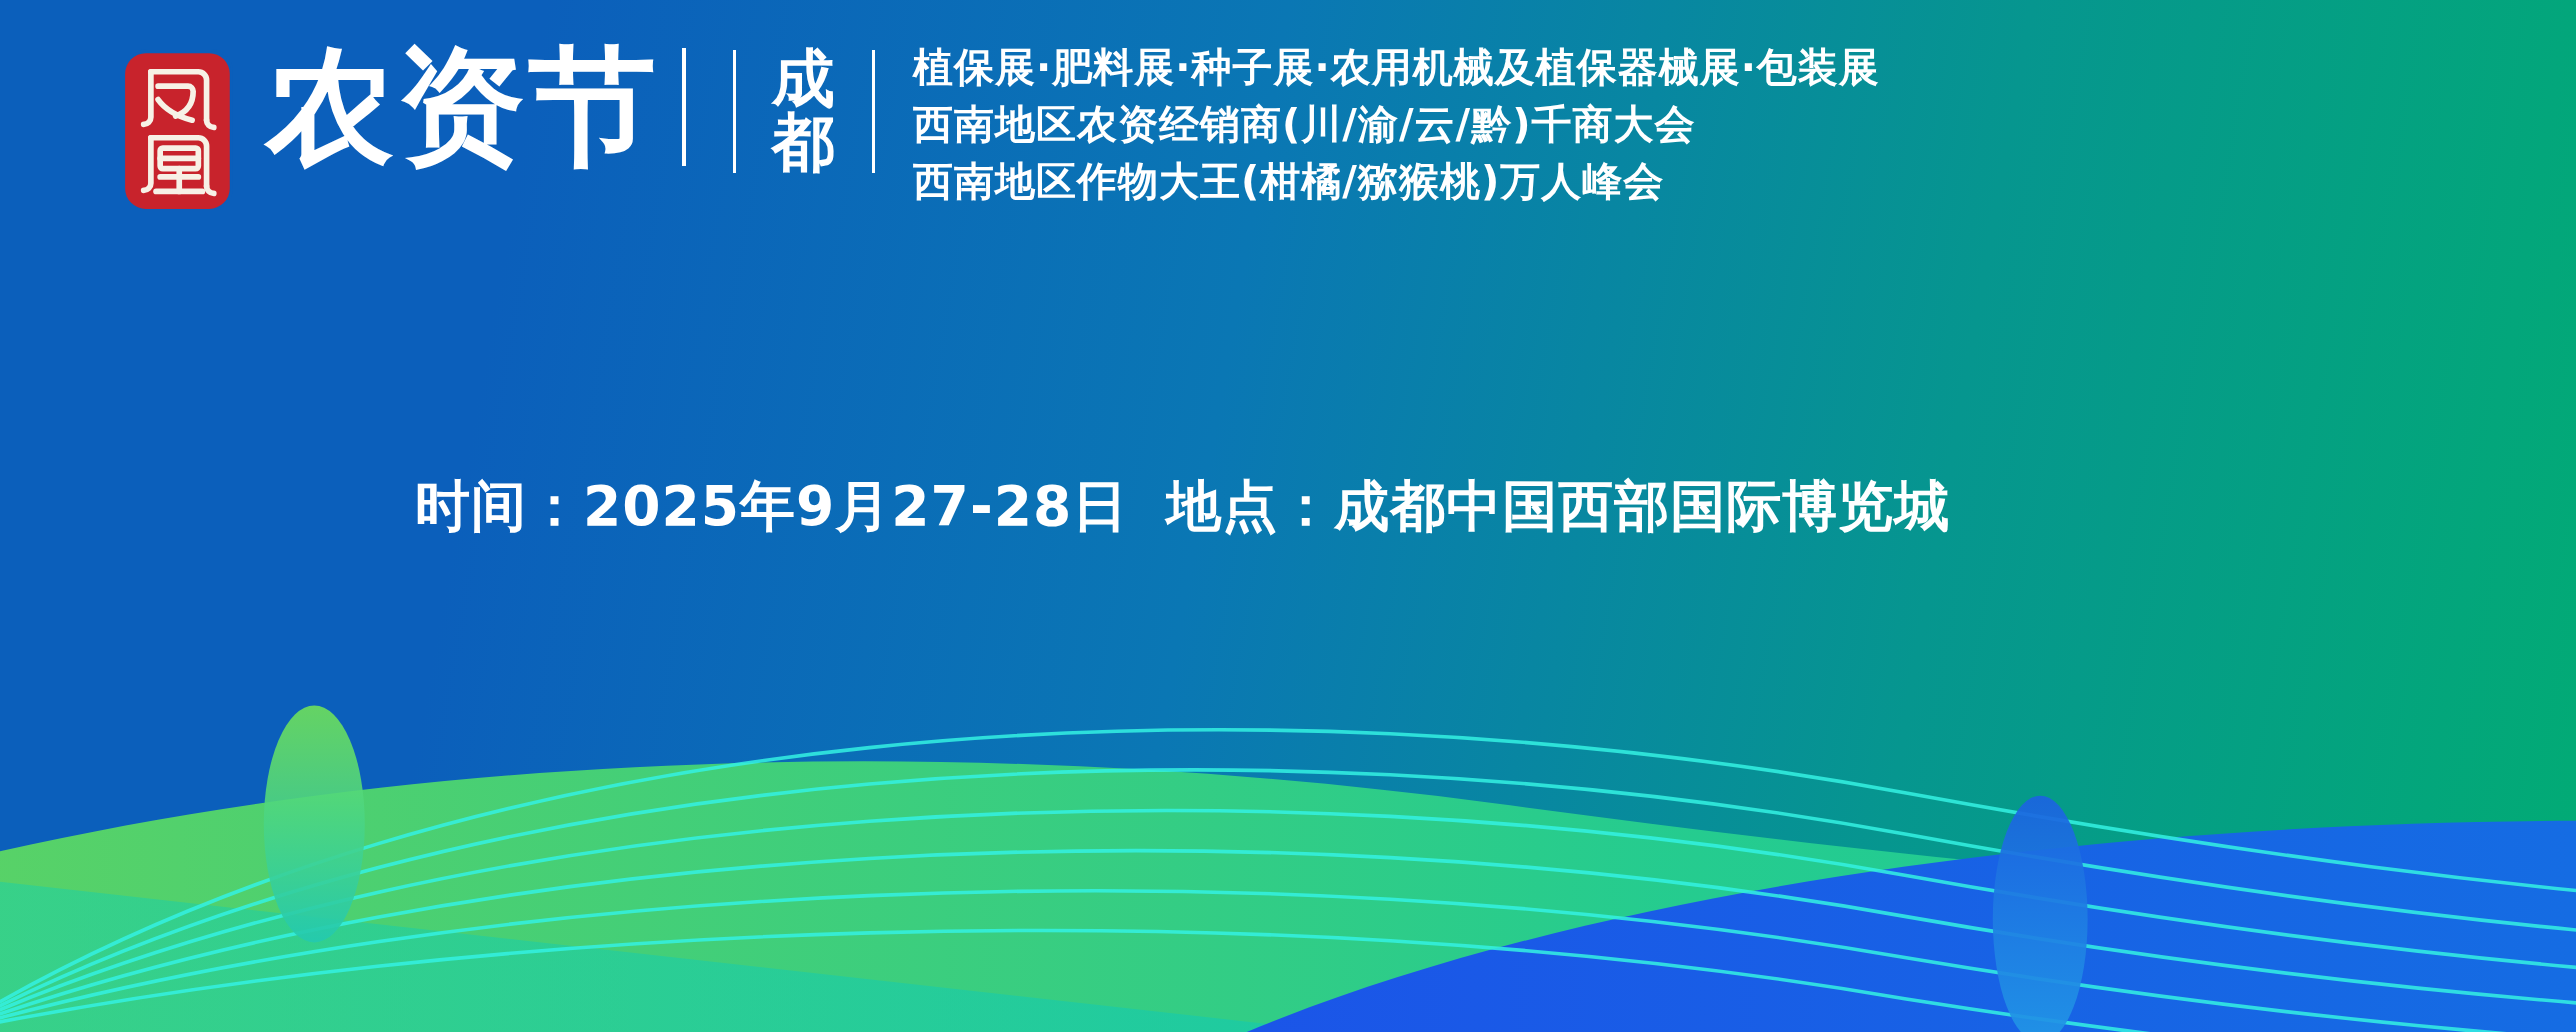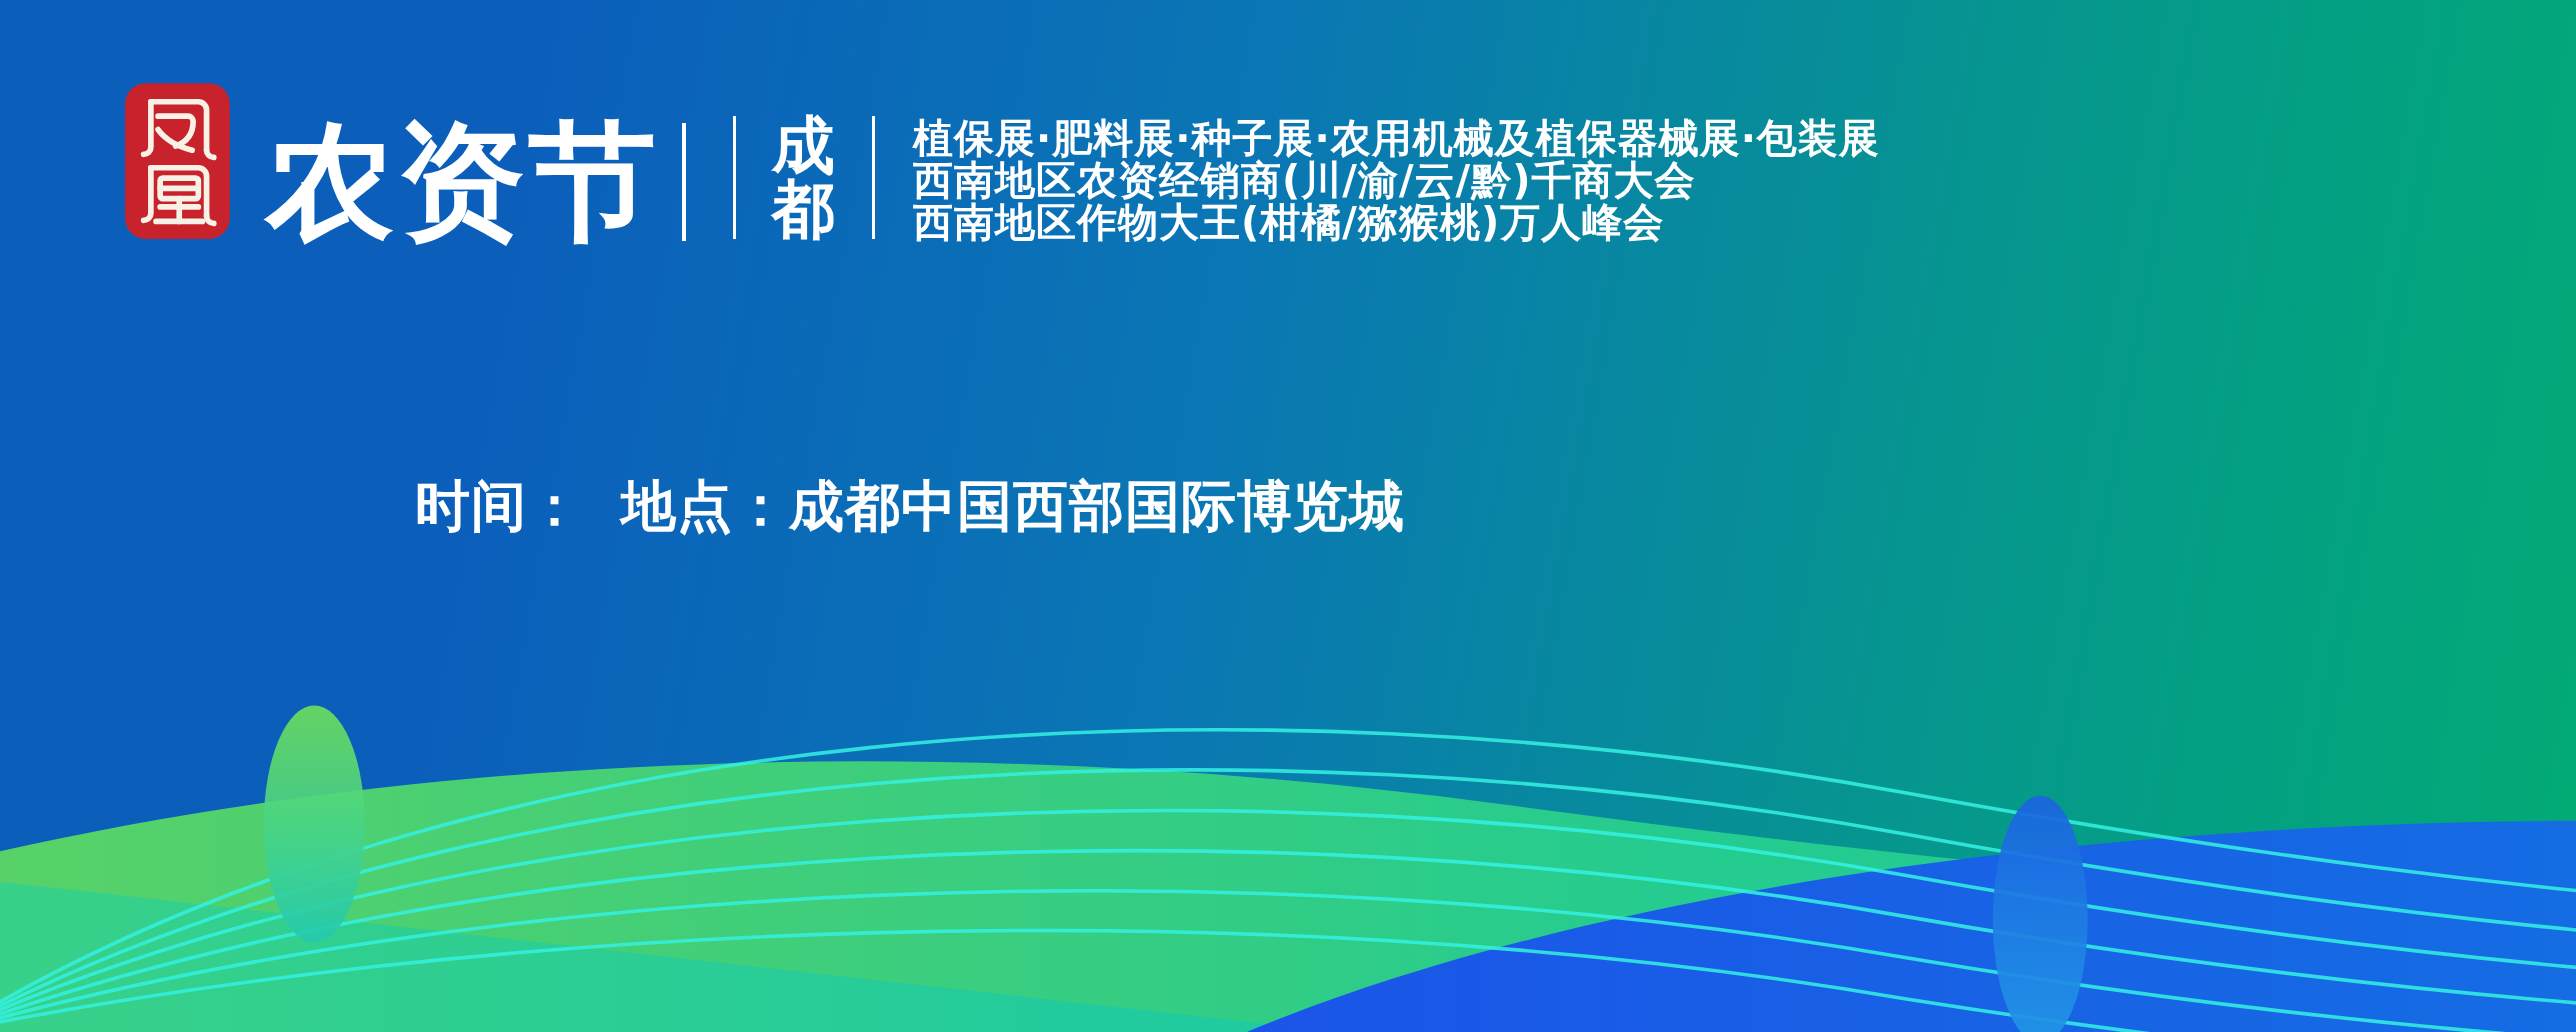--- a/index.html
+++ b/index.html
@@ -17,22 +17,22 @@
   
   .bg-layer { position:absolute; inset:0; z-index:1; pointer-events:none; }
   .bg-layer svg { display:block; width:100%; height:100%; }
 
   
   .content { position:relative; z-index:5; width:100%; height:100%; }
 
   
   .top-row {
     position:absolute;
-    left:124px; top:77px;
-    display:flex; align-items:flex-end;
+    left:124px; top:47px;
+    display:flex; align-items:flex-start;
   }
 
   
   .seal-wrap { position:relative; width:111px; height:165px; margin-right:31px; flex:0 0 auto; }
   .seal-wrap svg { display:block; width:100%; height:100%; }
 
   
   .big-title {
     display:flex; align-items:center;
   }
@@ -68,21 +68,21 @@
     font-family:"DejaVu Sans","Liberation Sans",sans-serif;
     text-align:center;
     padding:0 15.5px;
   }
 
   
   .sub-lines {
     margin-left:17.5px;
     display:flex; flex-direction:column;
     justify-content:center;
-    gap:2px;
+    gap:17px;
   }
   .sub-line {
     color:#ffffff;
     font-size:40px;
     line-height:1.0;
     font-weight:bold;
     letter-spacing:1px;
     white-space:nowrap;
     font-family:"DejaVu Sans","Liberation Sans",sans-serif;
   }
@@ -214,20 +214,21 @@
 
       <div class="sub-lines">
         <div class="sub-line">植保展·肥料展·种子展·农用机械及植保器械展·包装展</div>
         <div class="sub-line">西南地区农资经销商(川/渝/云/黔)千商大会</div>
         <div class="sub-line">西南地区作物大王(柑橘/猕猴桃)万人峰会</div>
       </div>
     </div>
 
     <div class="meta-row">
       <span class="meta-label">时间：</span>
+      <span class="meta-value">2025年9月27-28日</span>
       <span class="meta-gap"></span>
       <span class="meta-label">地点：</span>
       <span class="meta-value">成都中国西部国际博览城</span>
     </div>
 
   </div>
 </div>
 
 
 </body></html>

